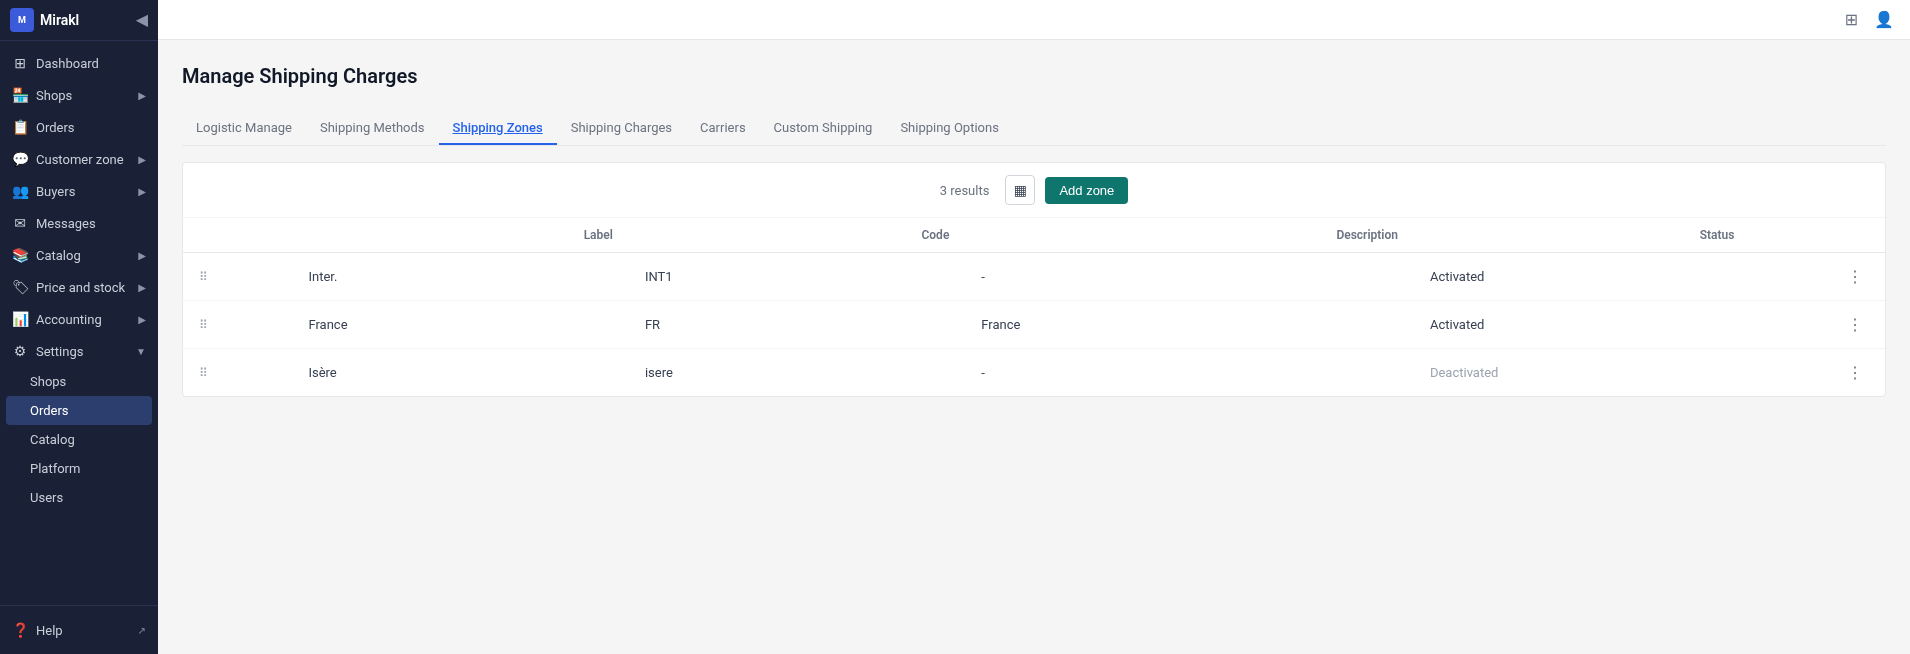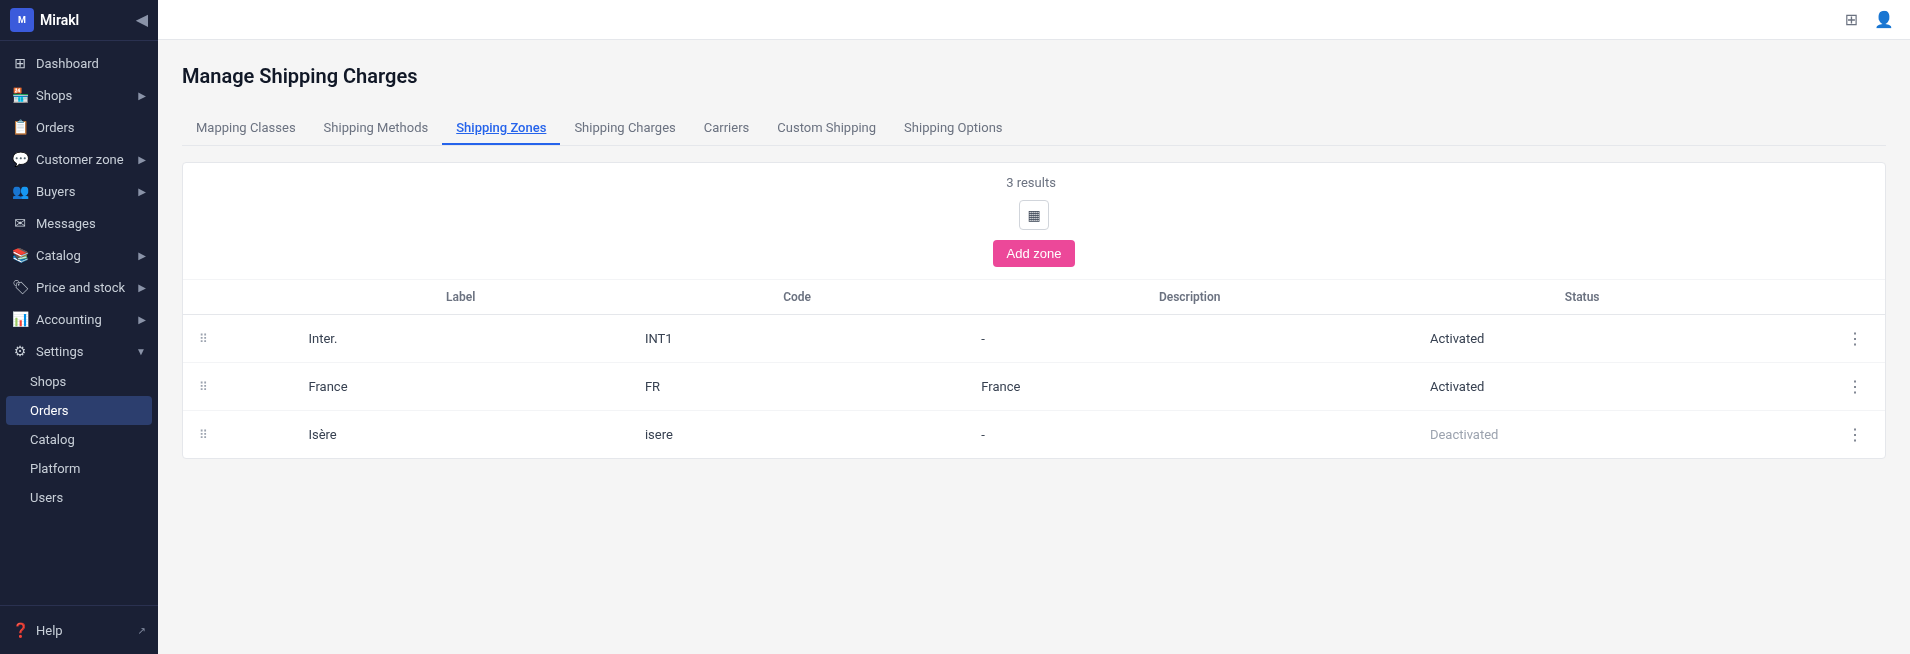--- a/index.html
+++ b/index.html
@@ -152,56 +152,55 @@
       border: 1px solid #e5e7eb;
       margin-top: 16px;
     }
     .panel-toolbar {
       display: flex;
       align-items: center;
       justify-content: center;
       padding: 12px 16px;
       gap: 10px;
       border-bottom: 1px solid #f3f4f6;
-      flex-direction: column;
     }
     .results-count { font-size: 13px; color: #6b7280; margin-right: 6px; }
 
     .btn-icon {
       width: 30px;
       height: 30px;
       border: 1px solid #d1d5db;
       background: #fff;
       border-radius: 4px;
       cursor: pointer;
       display: flex;
       align-items: center;
       justify-content: center;
       color: #374151;
       font-size: 14px;
     }
 
     .btn-primary {
-      background: #ec4899;
+      background: #0f766e;
       color: #fff;
       border: none;
       border-radius: 4px;
       padding: 6px 14px;
       font-size: 13px;
       cursor: pointer;
       font-weight: 500;
     }
 
     
     table {
       width: 100%;
       border-collapse: collapse;
     }
     thead th {
-      text-align: center;
+      text-align: right;
       padding: 10px 16px;
       font-size: 12px;
       font-weight: 600;
       color: #6b7280;
       border-bottom: 1px solid #e5e7eb;
       background: #fff;
     }
     tbody tr {
       border-bottom: 1px solid #f3f4f6;
     }
@@ -331,21 +330,21 @@
 
   <div id="topbar">
     <span class="topbar-icon">⊞</span>
     <span class="topbar-icon">👤</span>
   </div>
 
   <div id="content">
     <h1 class="page-title">Manage Shipping Charges</h1>
 
     <div class="tabs">
-      <div class="tab">Mapping Classes</div>
+      <div class="tab">Logistic Manage</div>
       <div class="tab">Shipping Methods</div>
       <div class="tab active">Shipping Zones</div>
       <div class="tab">Shipping Charges</div>
       <div class="tab">Carriers</div>
       <div class="tab">Custom Shipping</div>
       <div class="tab">Shipping Options</div>
     </div>
 
     <div class="panel">
       <div class="panel-toolbar">

